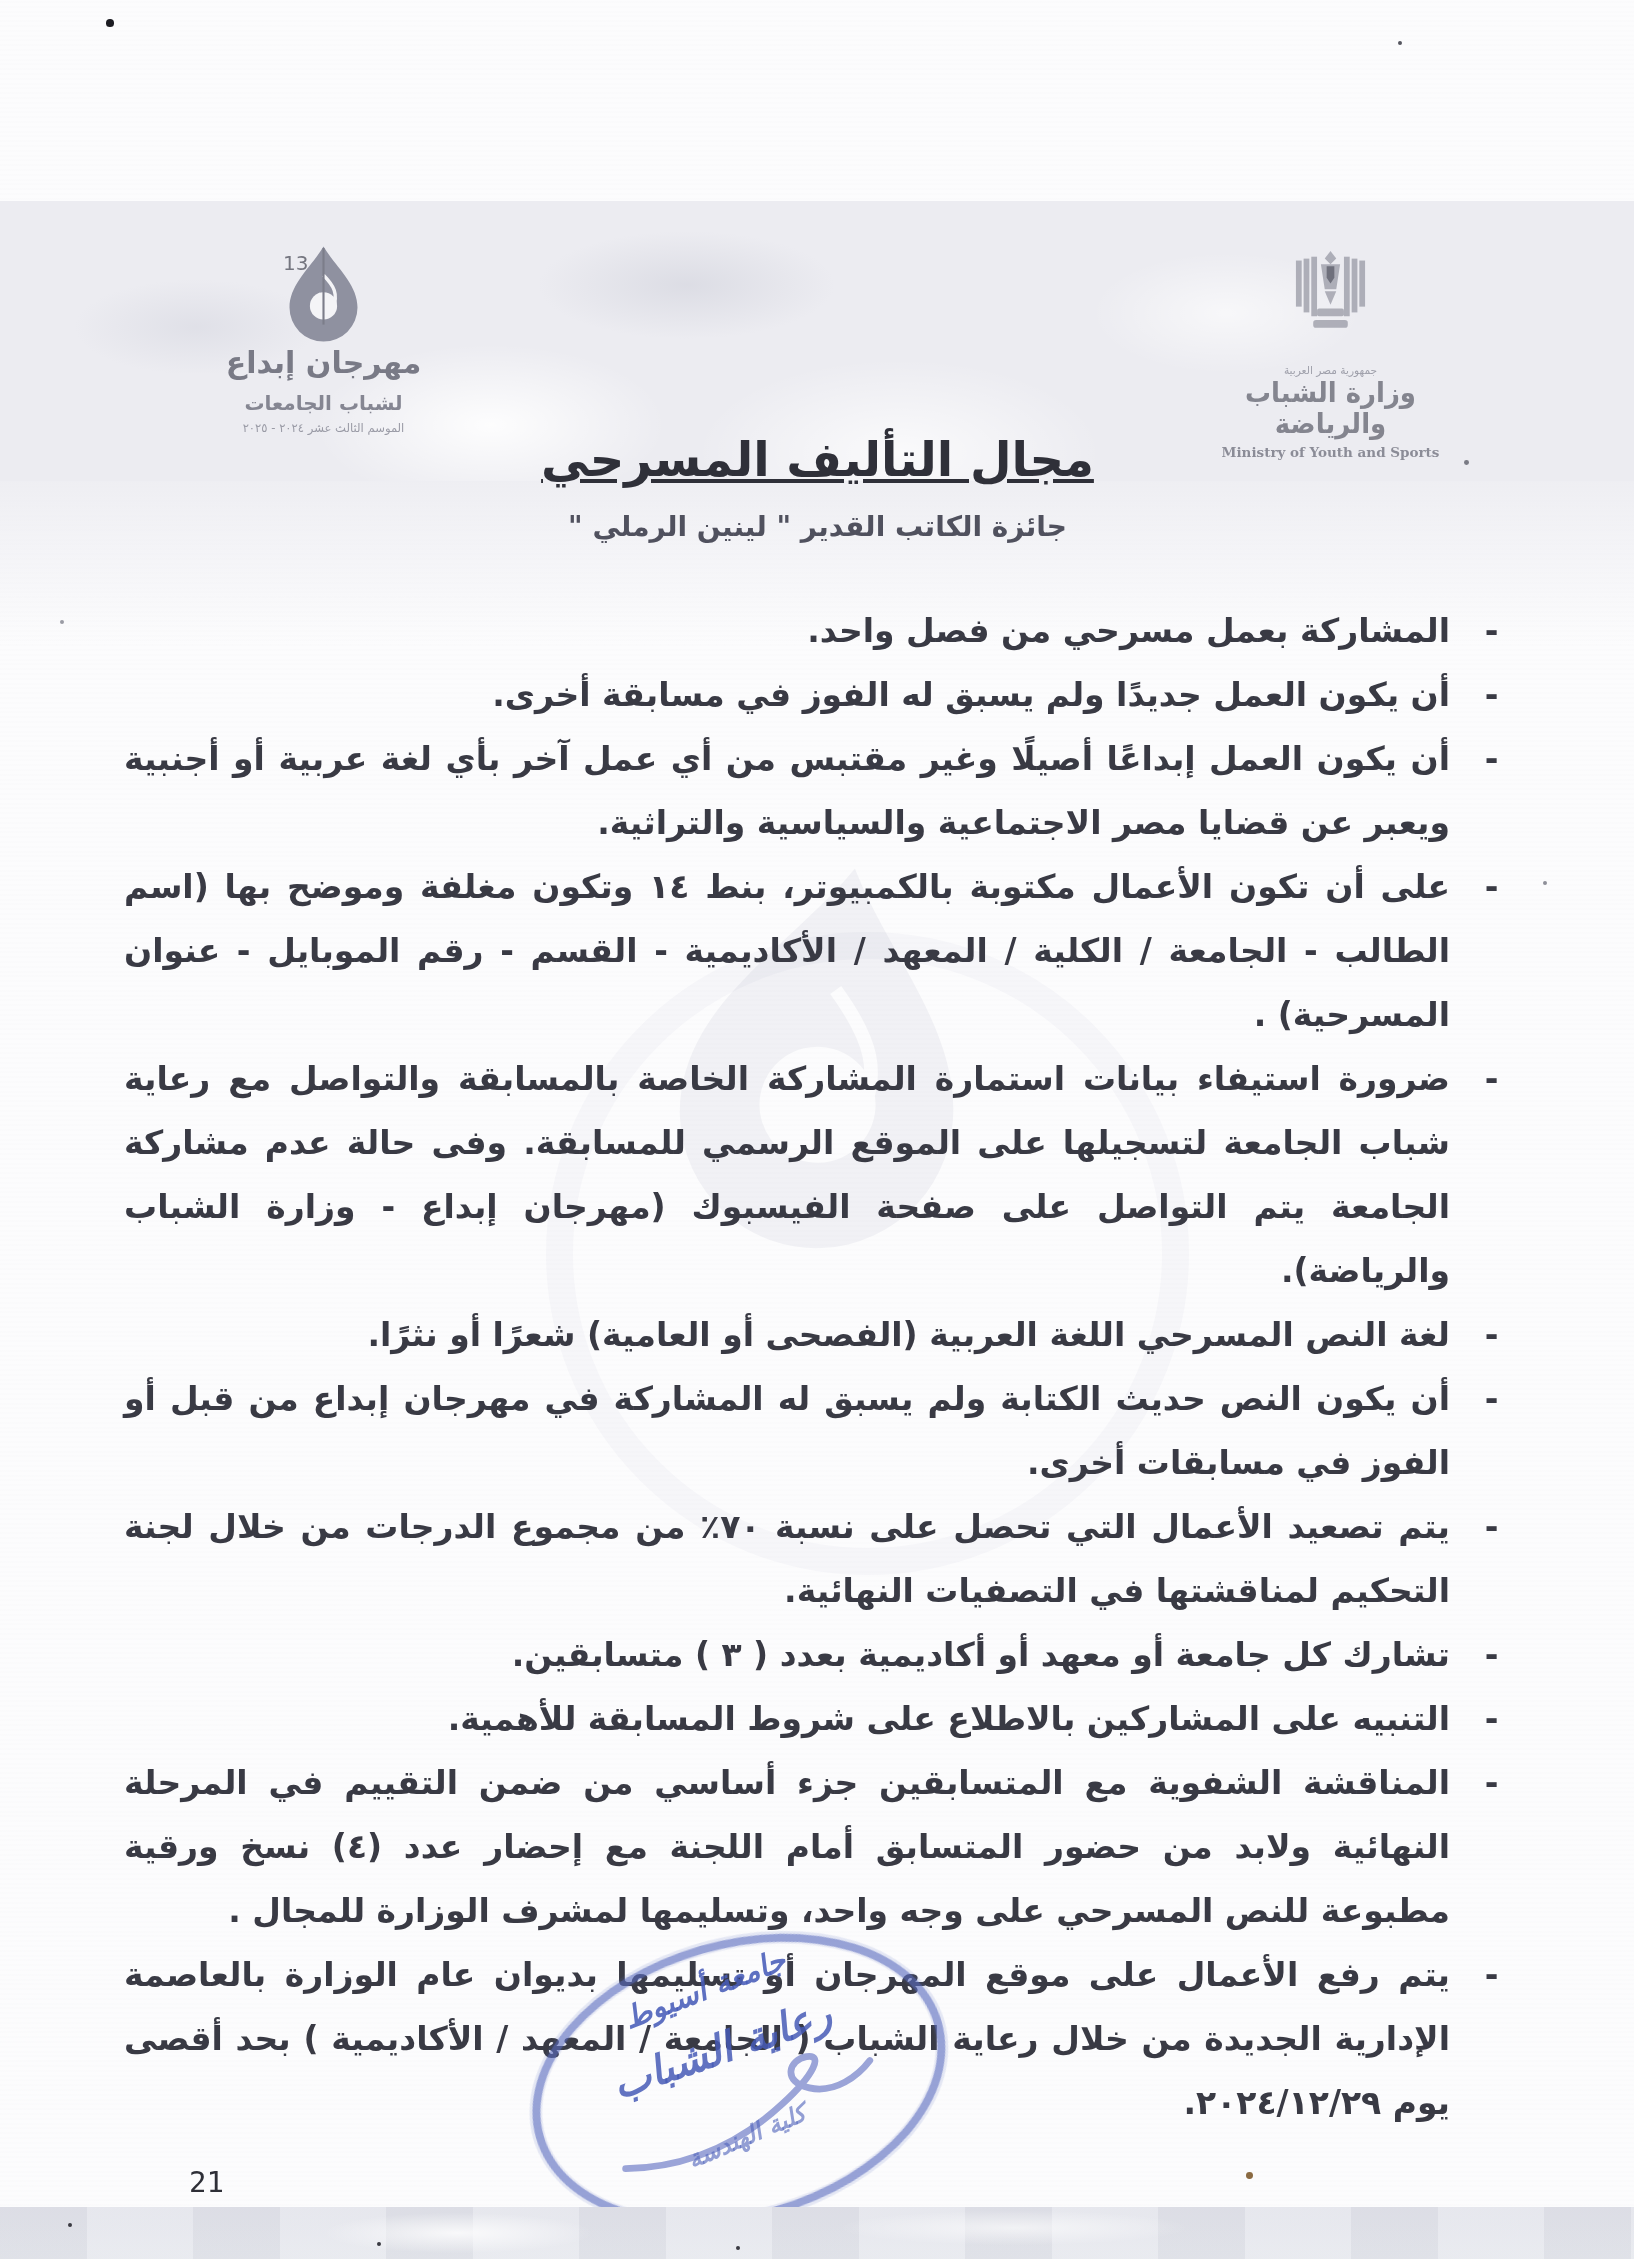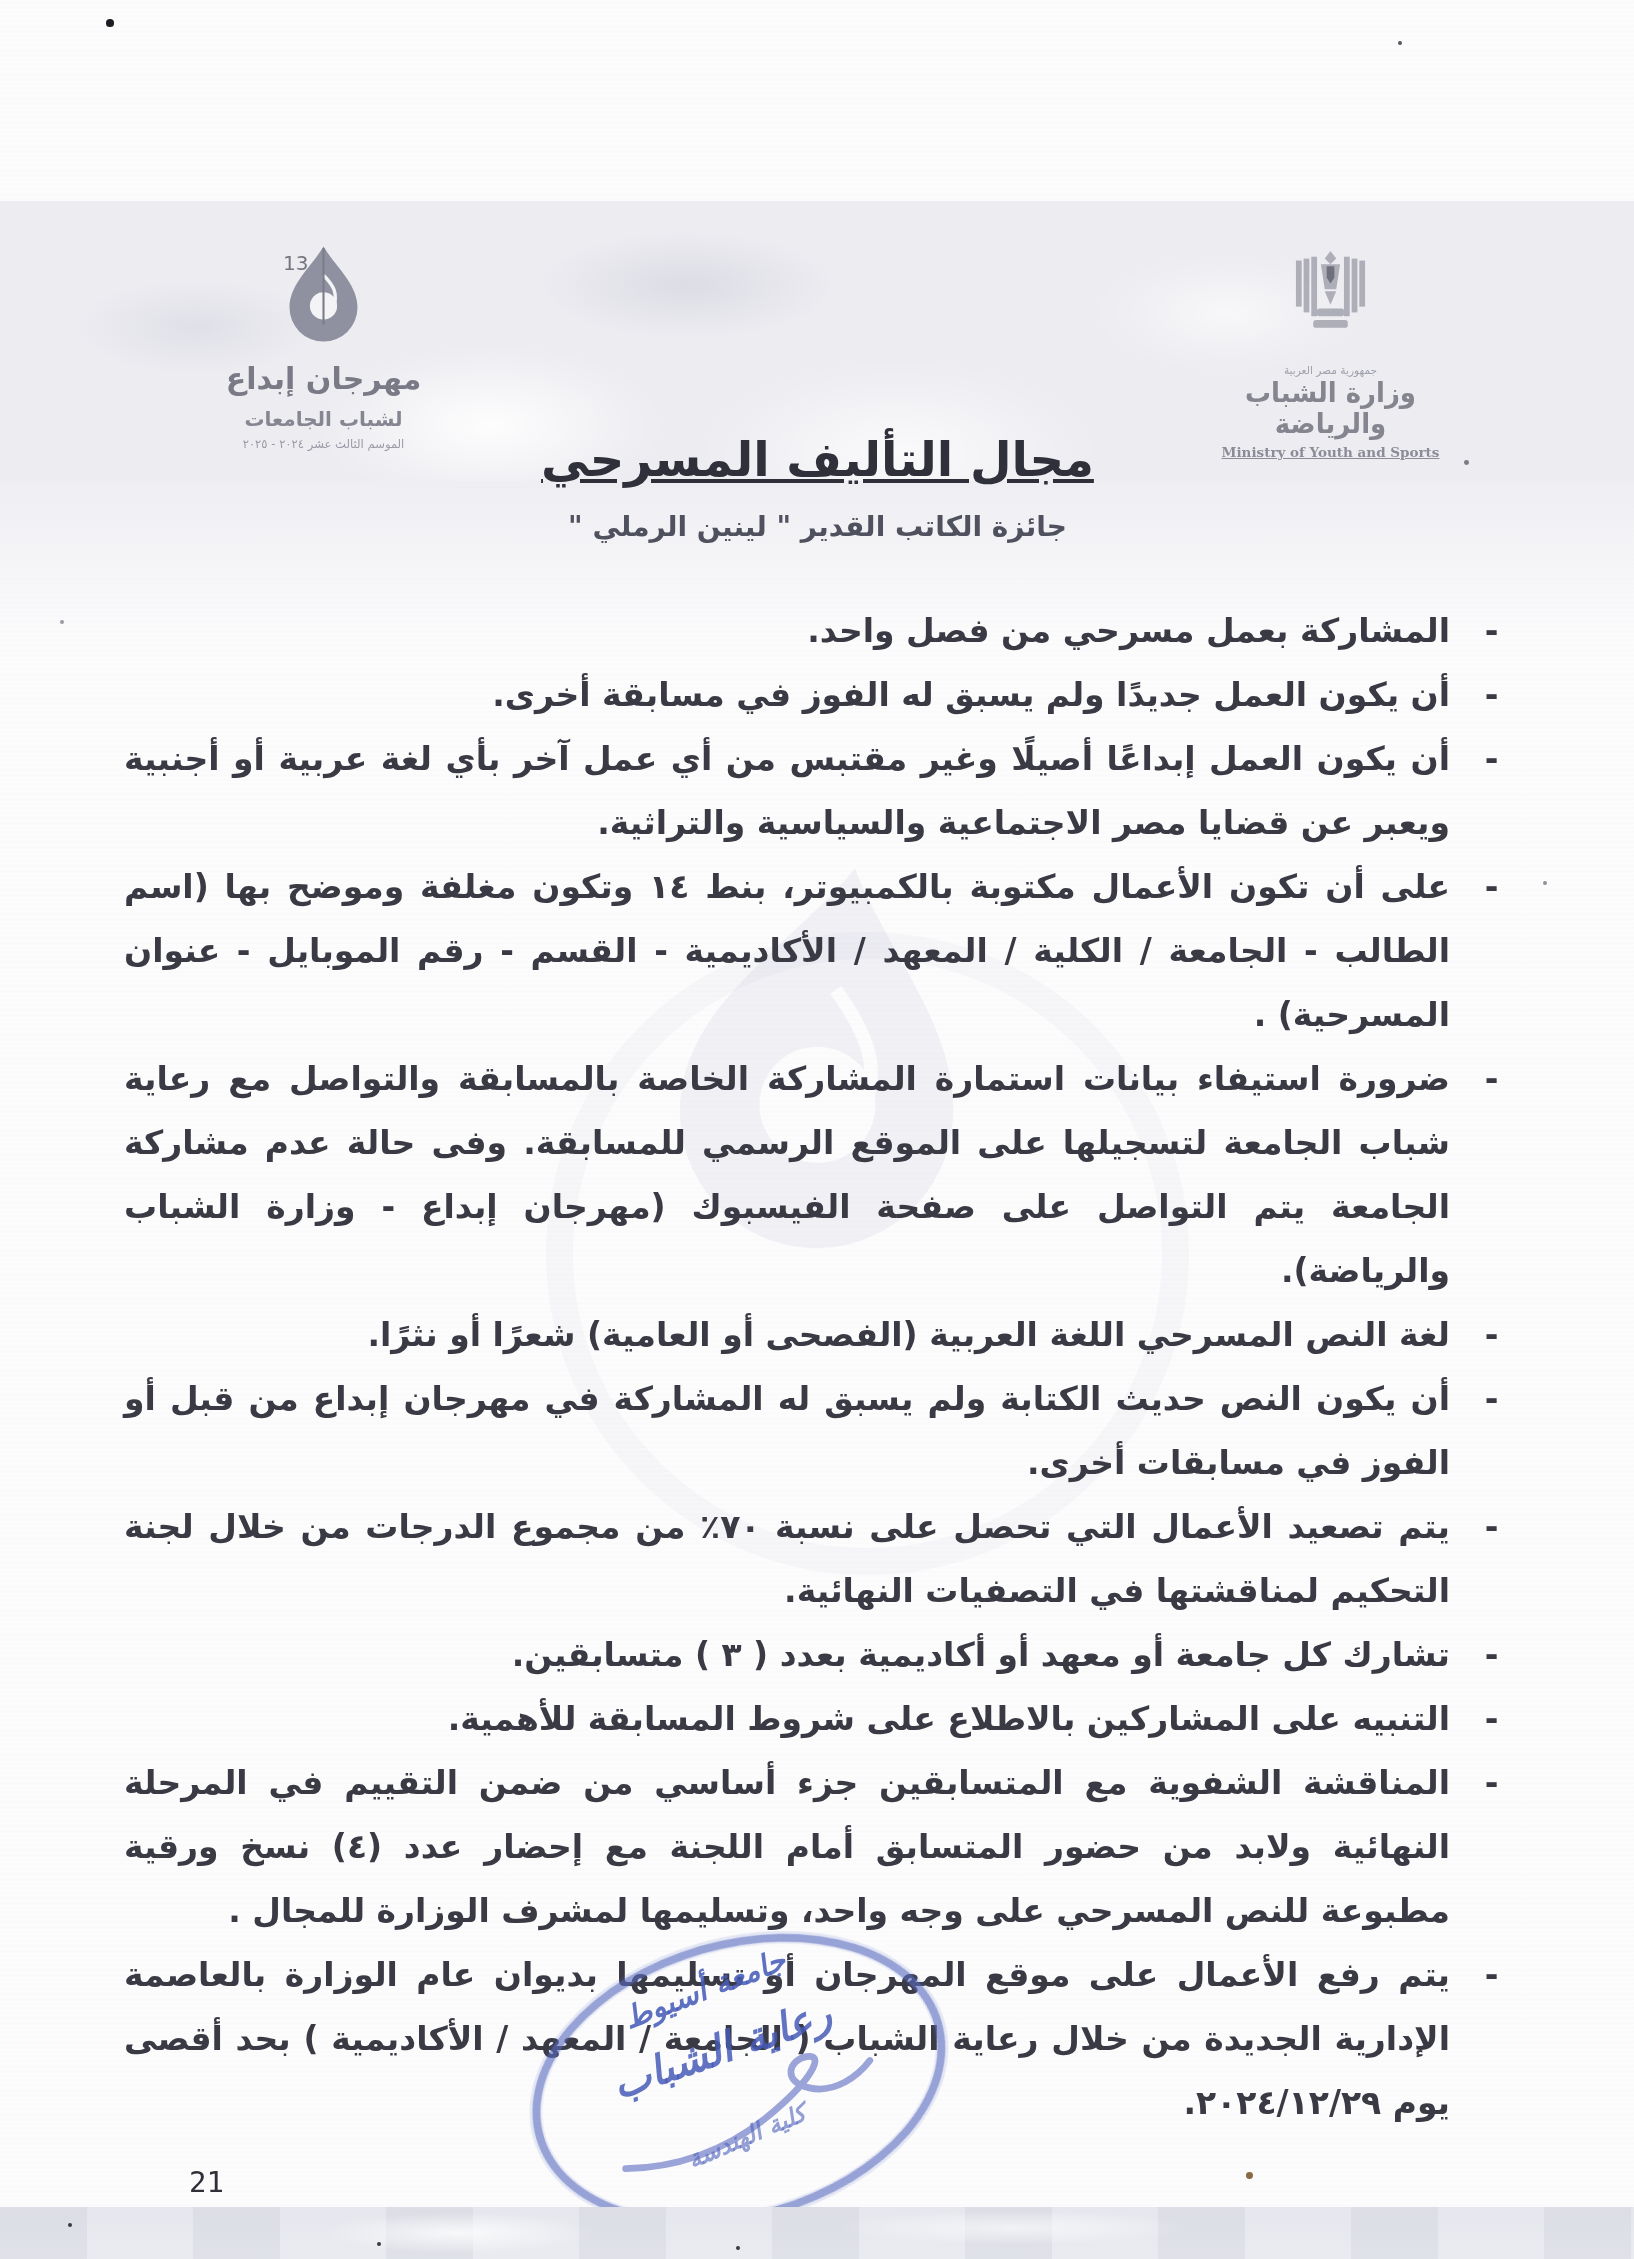--- a/index.html
+++ b/index.html
@@ -37,28 +37,28 @@
   
   .watermark-ring{
     position:absolute;left:546px;top:932px;width:589px;height:589px;border-radius:50%;
     border:27px solid rgba(168,172,200,.075);
   }
   .watermark-drop{position:absolute;left:661px;top:850px;opacity:.07;transform:rotate(9deg);}
   
   .festival-logo{position:absolute;left:198px;top:243px;width:251px;text-align:center;color:#82838f;}
   .festival-logo .edition{position:absolute;left:85px;top:7.7px;font-size:20px;font-weight:normal;color:#74757f;}
   .festival-logo .drop{display:block;margin:0 auto;}
-  .fest-name1{direction:rtl;font-size:30px;font-weight:bold;color:#797a86;margin-top:16px;letter-spacing:1px;}
+  .fest-name1{direction:rtl;font-size:30px;font-weight:bold;color:#797a86;margin-top:0;letter-spacing:1px;}
   .fest-name2{direction:rtl;font-size:20px;font-weight:bold;color:#858692;margin-top:11px;letter-spacing:1.9px;}
   .fest-season{direction:rtl;font-size:11.6px;font-weight:normal;color:#9a9ba6;margin-top:5.8px;}
   .ministry-logo{position:absolute;left:1205px;top:249px;width:251px;text-align:center;color:#8d8e9a;}
   .ministry-logo .eagle{display:block;margin:0 auto;}
   .ministry-country{direction:rtl;font-size:10.6px;color:#9fa0ab;margin-top:17px;letter-spacing:3.9px;}
   .ministry-ar{direction:rtl;font-size:26px;font-weight:bold;color:#84858f;margin-top:1.9px;transform:scaleY(1.05);}
-  .ministry-en{font-family:"DejaVu Serif",serif;font-size:13.5px;font-weight:bold;color:#8b8c97;margin-top:5.8px;text-decoration:underline;}
+  .ministry-en{font-family:"DejaVu Serif",serif;font-size:13.5px;font-weight:bold;color:#8b8c97;margin-top:5.8px;}
   
   .title{
     position:absolute;left:0;top:431px;width:1635px;margin:0;text-align:center;direction:rtl;
     font-size:48px;font-weight:bold;color:#2f3039;letter-spacing:0;text-decoration:underline;
   }
   .subtitle{
     position:absolute;left:0;top:510px;width:1635px;margin:0;text-align:center;direction:rtl;
     font-size:28px;font-weight:bold;color:#50515e;
   }
   

